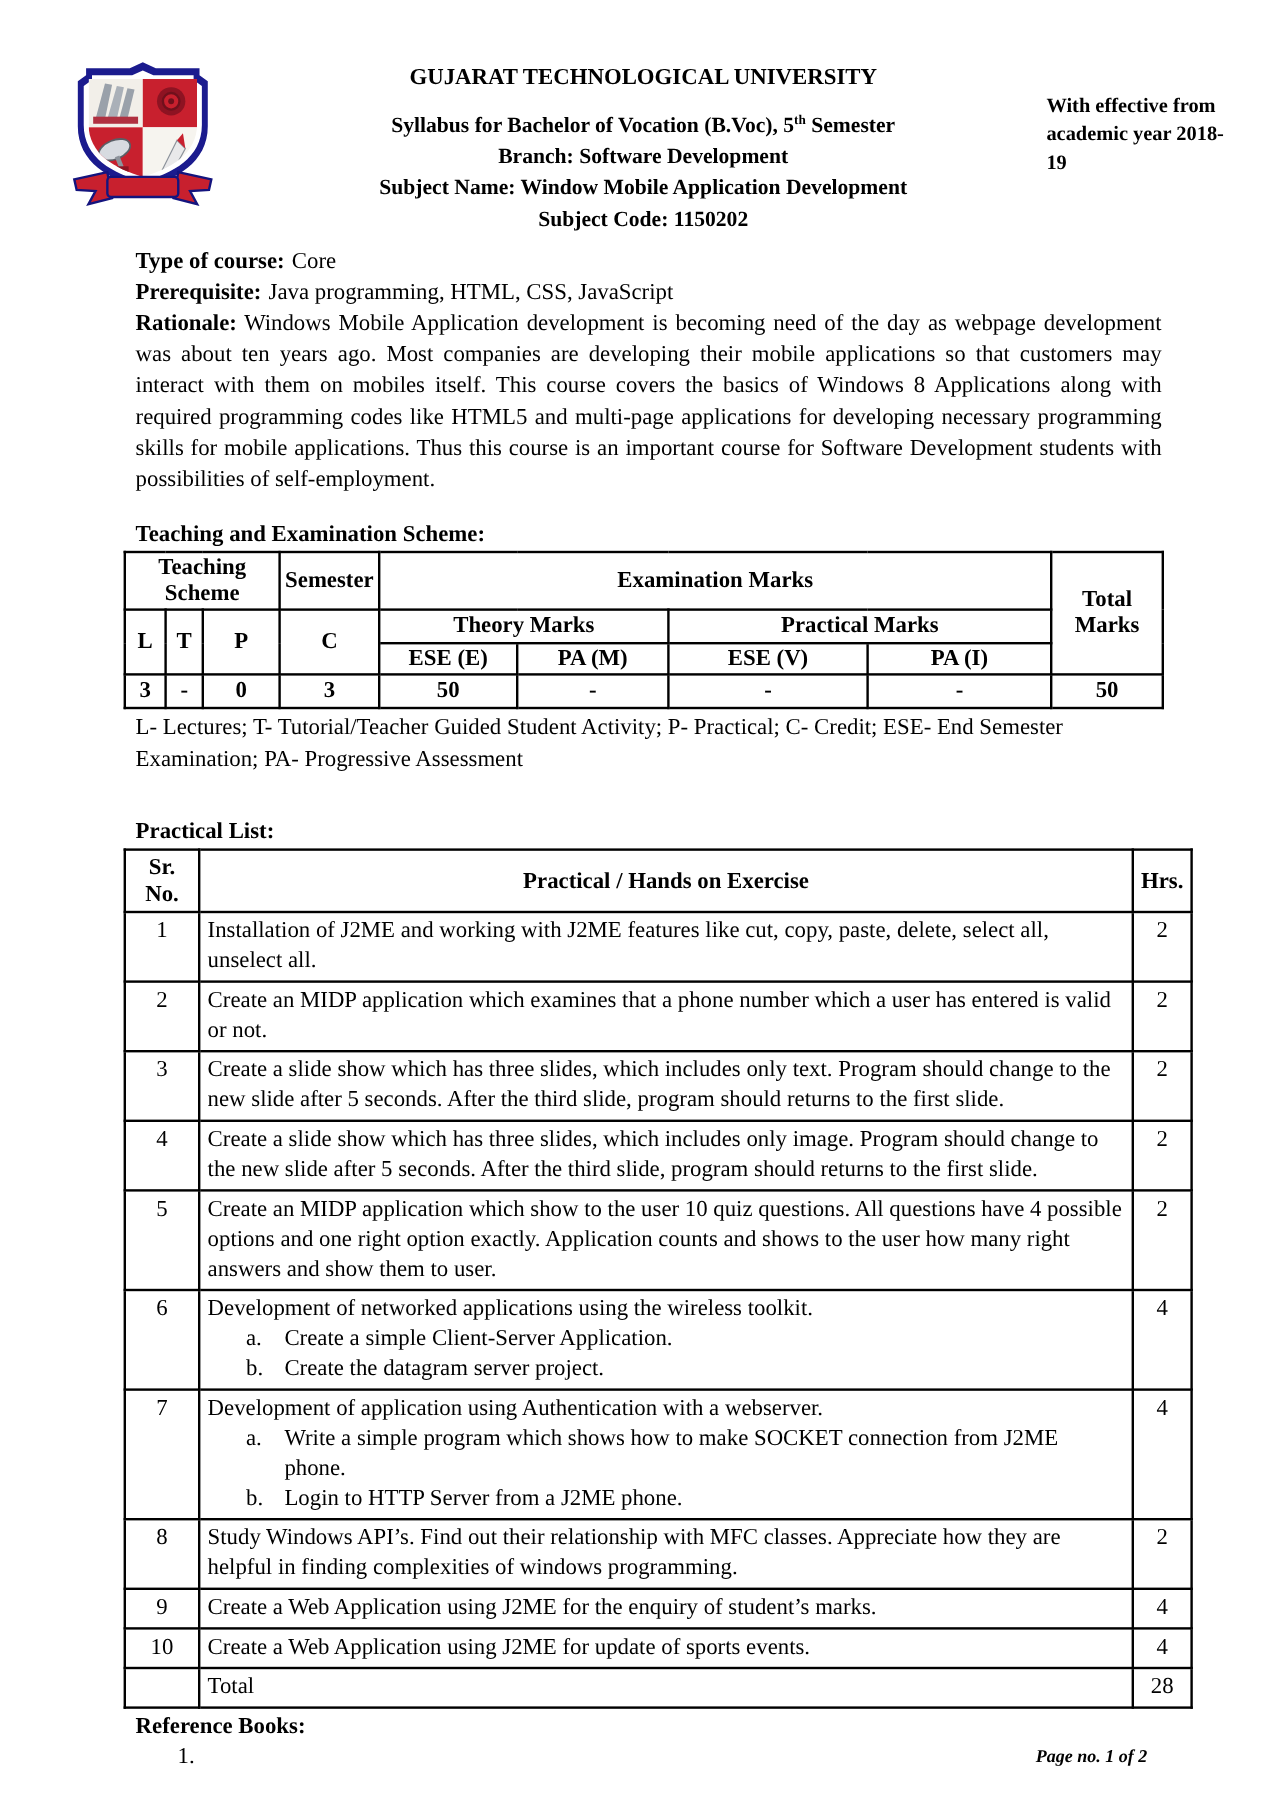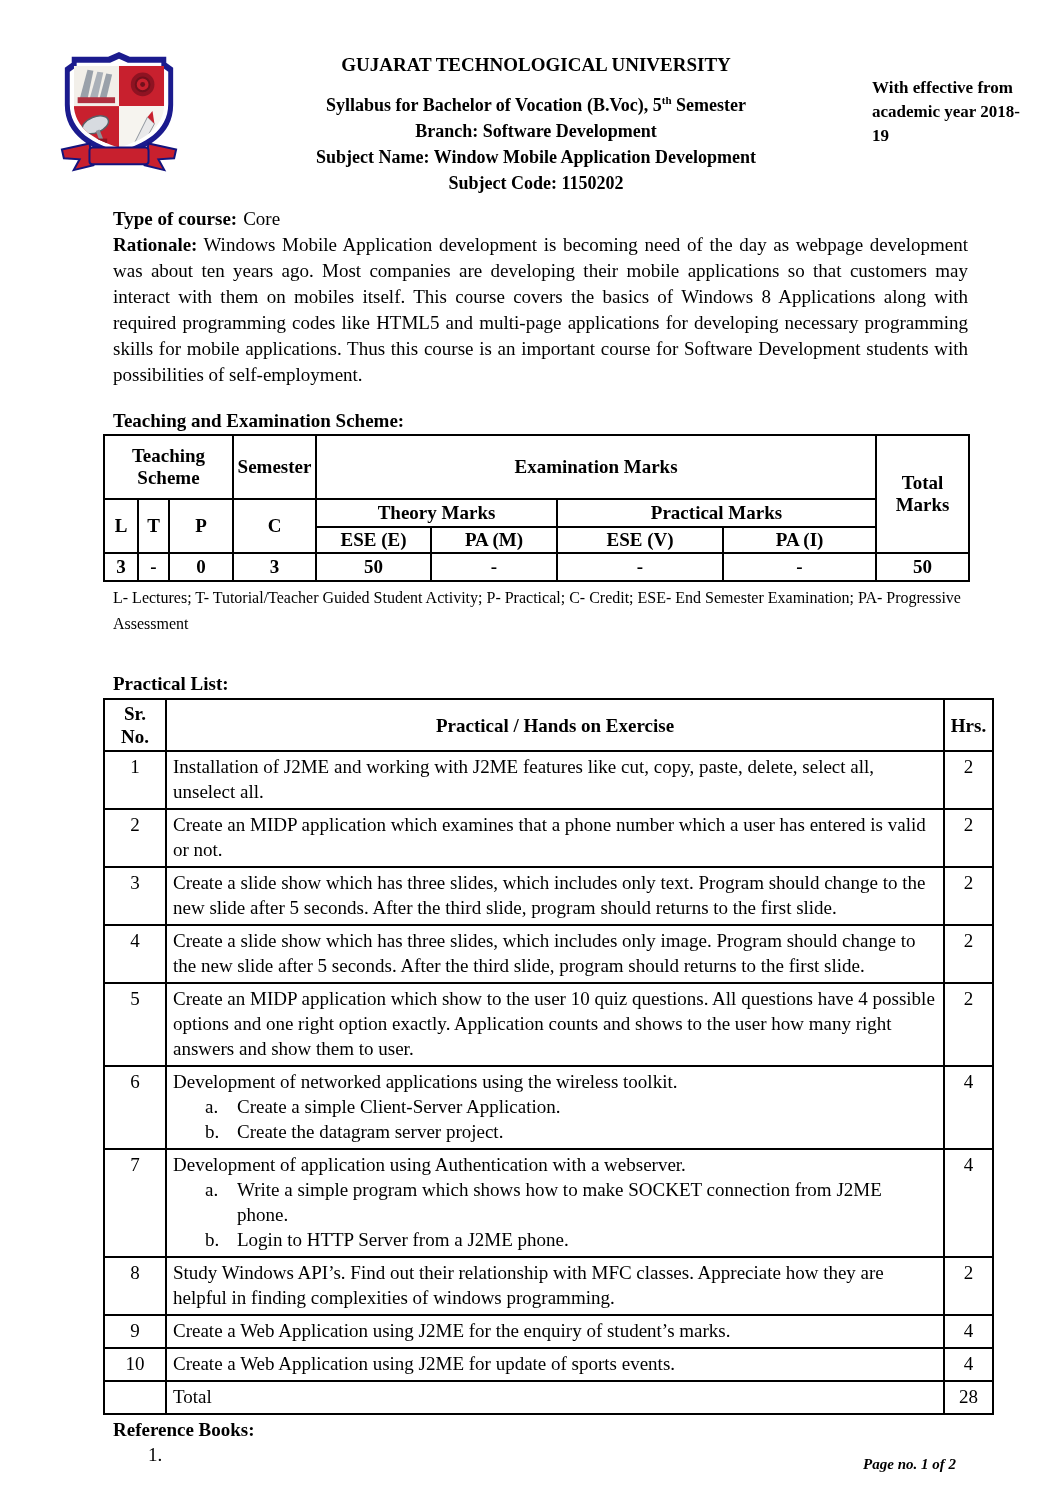--- a/index.html
+++ b/index.html
@@ -30,26 +30,26 @@
   .scheme-heading { margin-top:22px; margin-bottom:2px; }
   .practical-heading { margin-top:36px; margin-bottom:3px; }
   .references-heading { margin-top:4px; }
 
   
   table { border-collapse:collapse; table-layout:fixed; }
   td { border:2px solid #000; }
 
   .scheme-table { margin-left:103px; width:865px; font-size:19px; font-weight:bold; text-align:center; }
   .scheme-table td { padding:1px 3px; vertical-align:middle; }
-  .scheme-table tr.r1 { height:64px; }
+  .scheme-table tr.r1 { height:48px; }
   .scheme-table tr.r2 { height:28px; }
   .scheme-table tr.r3 { height:19px; }
   .scheme-table tr.r4 { height:28px; }
 
-  .scheme-note { margin:3px 90px 0 113px; font-size:16px; line-height:26px; }
+  .scheme-note { margin:3px 90px 0 113px; font-size:19px; line-height:26px; }
 
   .practical-table { margin-left:103px; width:889px; font-size:19px; }
   .practical-table td { padding:2px 6px 4px 6px; vertical-align:top; line-height:25px; }
   .practical-table .head td { font-weight:bold; text-align:center; vertical-align:middle; padding:2px 3px; height:48px; line-height:23px; }
   .c-sr { text-align:center; }
   .c-hrs { text-align:center; }
   .sub-item { display:flex; padding-left:32px; }
   .sub-item .sub-marker { flex:0 0 32px; }
   .total-row td { font-weight:normal; }
 
@@ -121,20 +121,21 @@
       <div class="h-line">Branch: Software Development</div>
       <div class="h-line">Subject Name: Window Mobile Application Development</div>
       <div class="h-line">Subject Code: 1150202</div>
     </div>
 
     <div class="effective-box">With effective from academic year 2018-19</div>
   </div>
 
   <div class="body-block">
     <div><span class="lead-label">Type of course:</span><span>Core</span></div>
+    <div><span class="lead-label">Prerequisite:</span><span>Java programming, HTML, CSS, JavaScript</span></div>
     <div class="para-justify"><span class="lead-label">Rationale:</span><span>Windows Mobile Application development is becoming need of the day as webpage development was about ten years ago. Most companies are developing their mobile applications so that customers may interact with them on mobiles itself. This course covers the basics of Windows 8 Applications along with required programming codes like HTML5 and multi-page applications for developing necessary programming skills for mobile applications. Thus this course is an important course for Software Development students with possibilities of self-employment.</span></div>
   </div>
 
   <div class="section-heading scheme-heading">Teaching and Examination Scheme:</div>
 
   <table class="scheme-table">
     <colgroup>
       <col style="width:34px">
         <col style="width:31px">
         <col style="width:64px">

